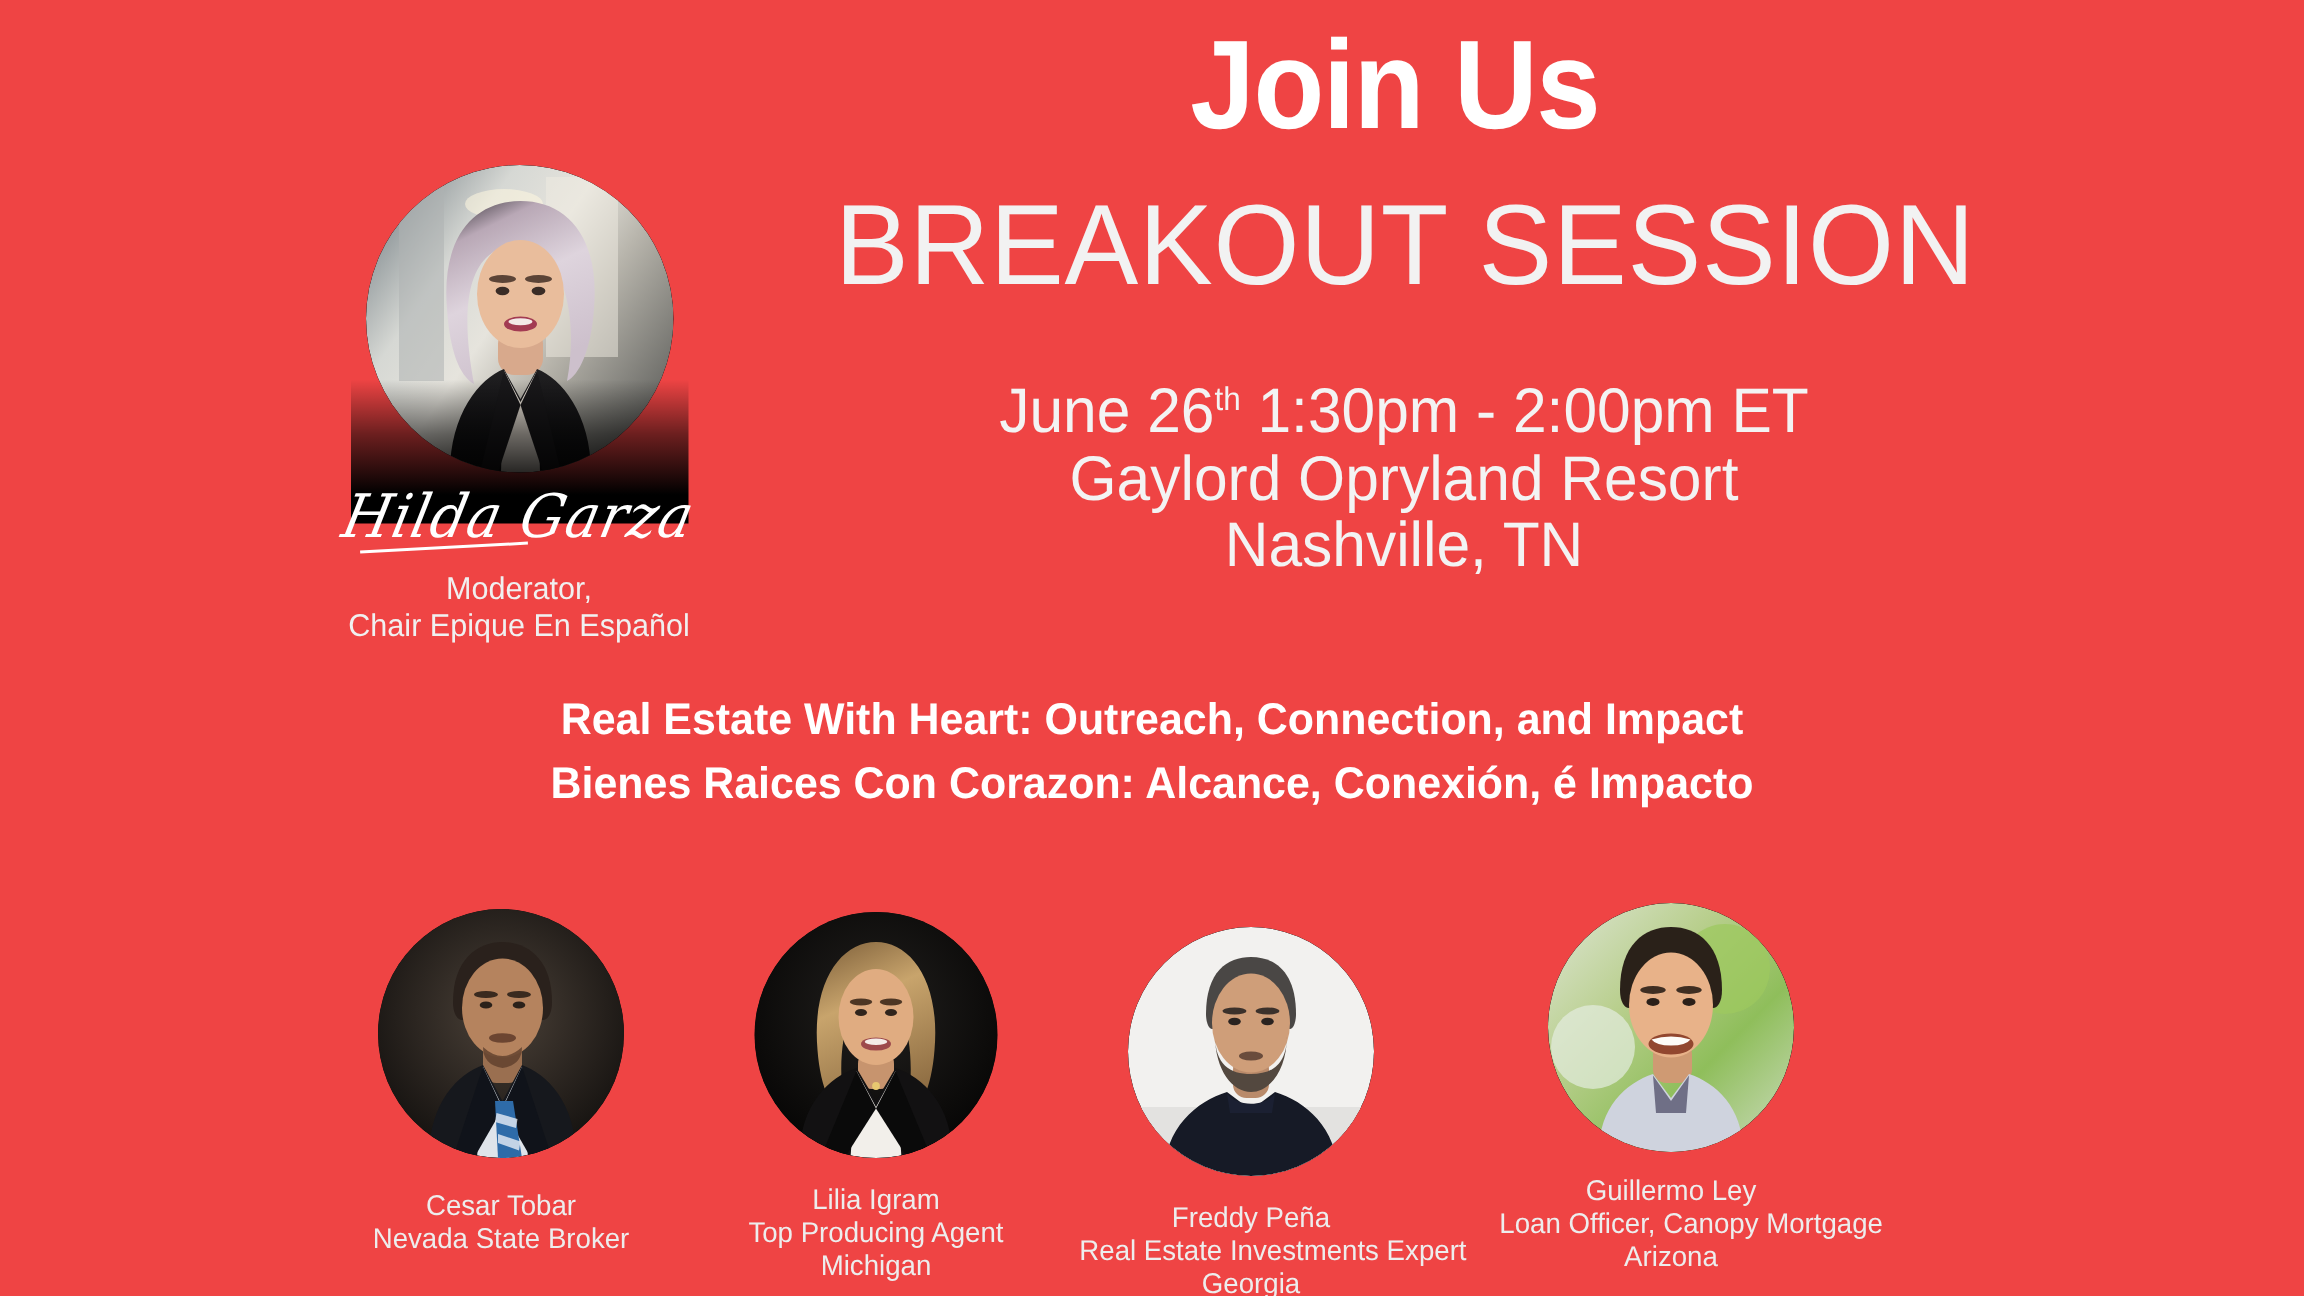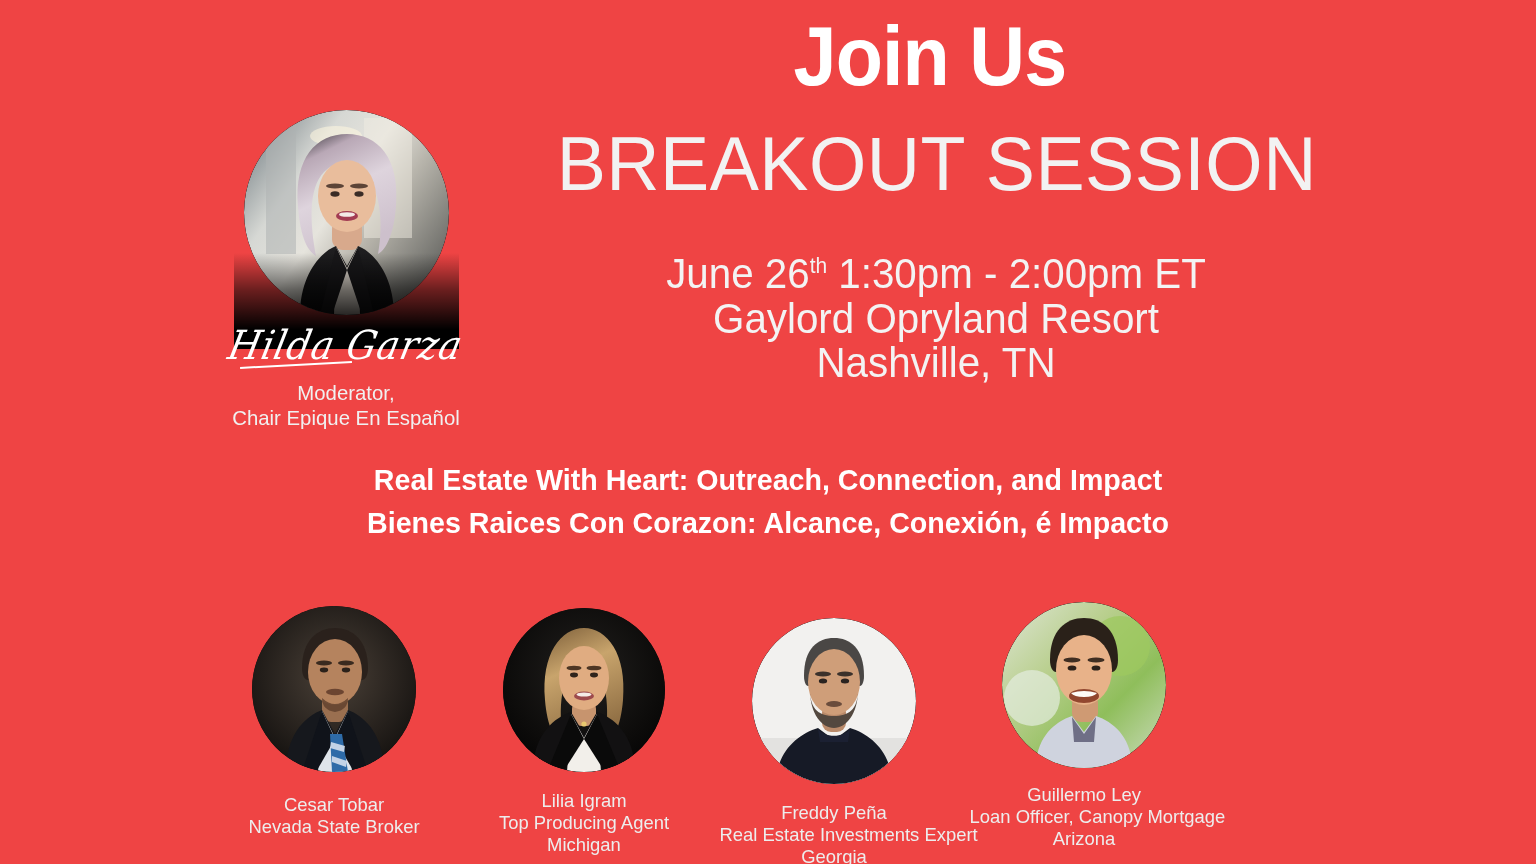--- a/index.html
+++ b/index.html
@@ -187,21 +187,21 @@
   .sp-0 .sp-caption { margin-top: 22px; }
 
   .sp-1 { left: 250px; top: 12px;  width: 232px; }
   .sp-1 .sp-photo { width: 162px; height: 164px; }
   .sp-1 .sp-caption { margin-top: 18px; }
 
   .sp-2 { left: 498px; top: 22px;   width: 236px; }
   .sp-2 .sp-photo { width: 164px; height: 166px; }
   .sp-2 .sp-caption { margin-top: 18px; }
 
-  .sp-3 { left: 748px; top: 6px;   width: 236px; }
+  .sp-3 { left: 778px; top: 6px;   width: 236px; }
   .sp-3 .sp-photo { width: 164px; height: 166px; }
   .sp-3 .sp-caption { margin-top: 16px; }
 </style>
 </head>
 <body>
 
 <div class="stage">
 
   <div class="join-us">Join Us</div>
 

